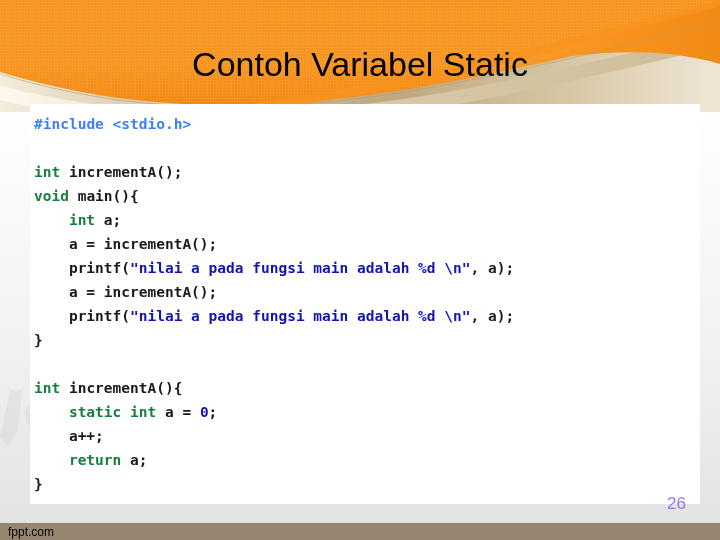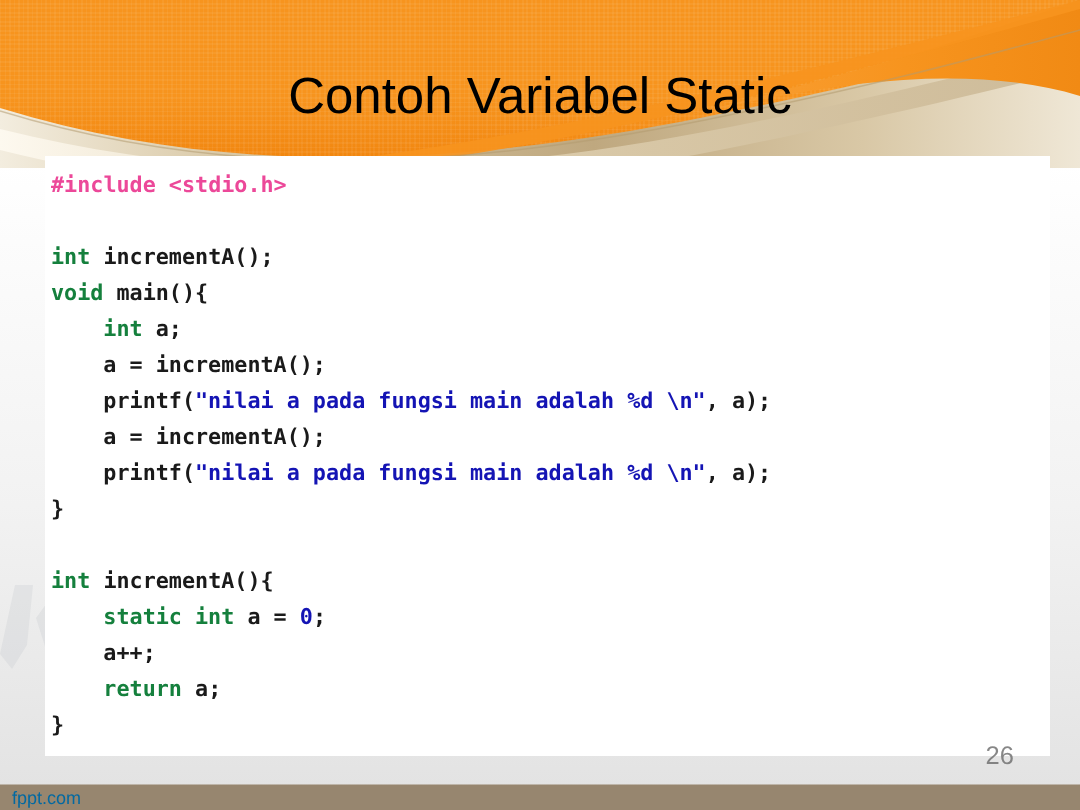--- a/index.html
+++ b/index.html
@@ -90,53 +90,53 @@
   .code-body {
     font-family: "DejaVu Sans Mono", "Liberation Mono", monospace;
     font-size: 14.5px;
     line-height: 24px;
     color: #1a1a1a;
     white-space: pre;
     padding-left: 4px;
   }
   .code-line { height: 24px; }
   .ind1 { padding-left: 4ch; }
-  .tok-pre   { color: #ec4899; font-weight: bold; }
+  .tok-pre   { color: #3b82f6; font-weight: bold; }
   .tok-kw    { color: #15803d; font-weight: bold; }
   .tok-str   { color: #1414B4; font-weight: bold; }
   .tok-num   { color: #1414B4; font-weight: bold; }
   .tok-plain { color: #1a1a1a; font-weight: bold; }
 
   
   .page-number {
     position: absolute;
-    right: 44px;
+    right: 34px;
     top: 494px;
     font-family: "Liberation Sans", sans-serif;
     font-size: 17px;
-    color: #737373;
+    color: #8b5cf6;
     opacity: .85;
   }
 
   
   .fppt-bar {
     position: absolute;
     left: 0;
     top: 523px;
     width: 720px;
     height: 17px;
     background: #97866F;
   }
   .fppt-label {
     position: absolute;
     left: 8px;
     top: 524px;
     font-family: "Liberation Sans", sans-serif;
     font-size: 12px;
-    color: #0369a1;
+    color: #000000;
     line-height: 16px;
   }
 </style>
 </head>
 <body>
 
 <div id="slide">
 
   <div class="lower-bg">
     <svg class="watermark-figure" viewBox="0 0 300 120" aria-hidden="true">

